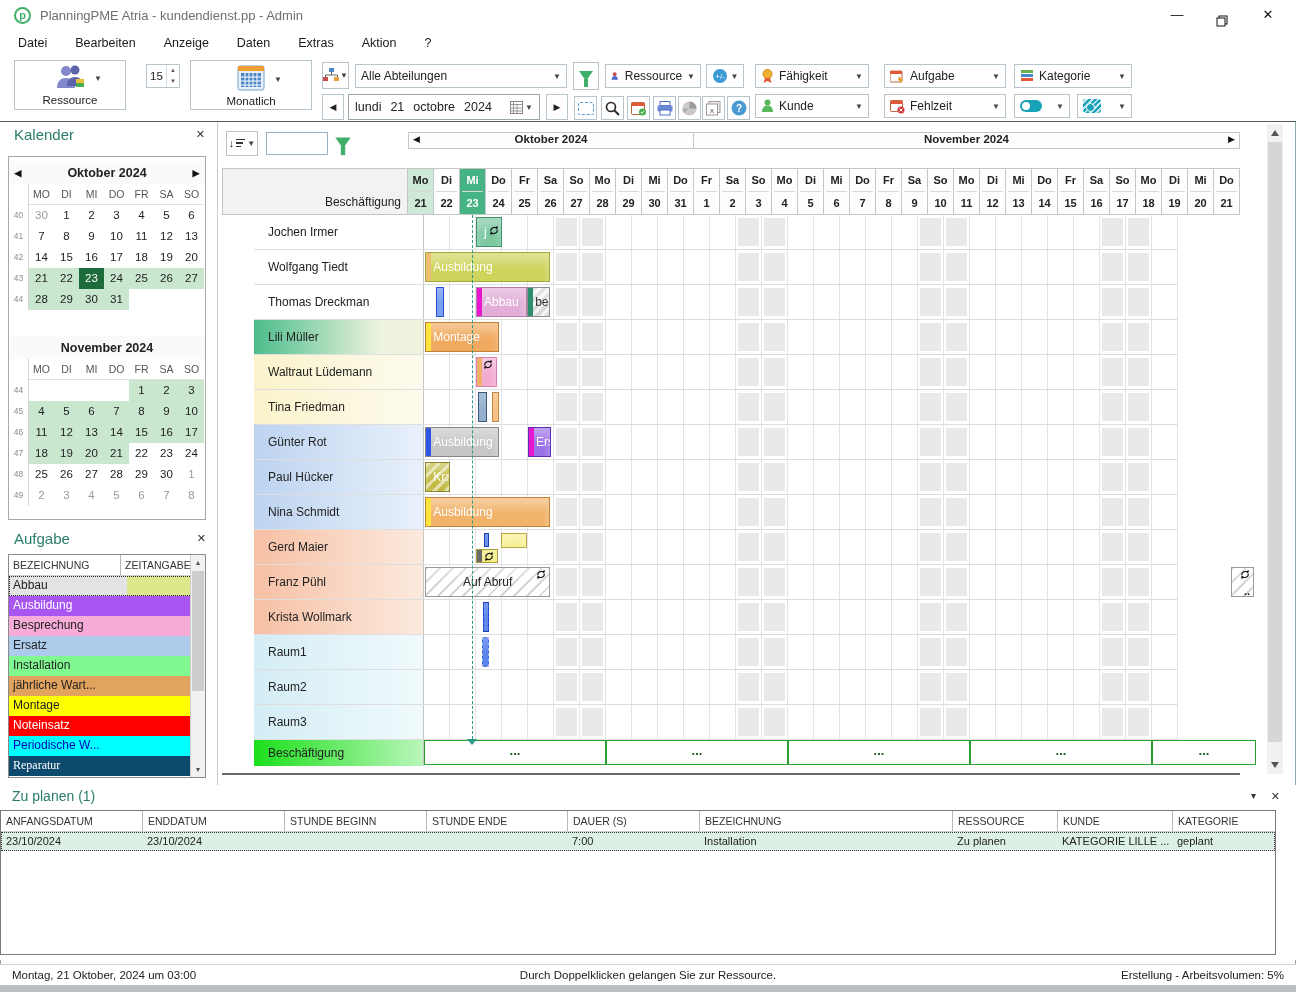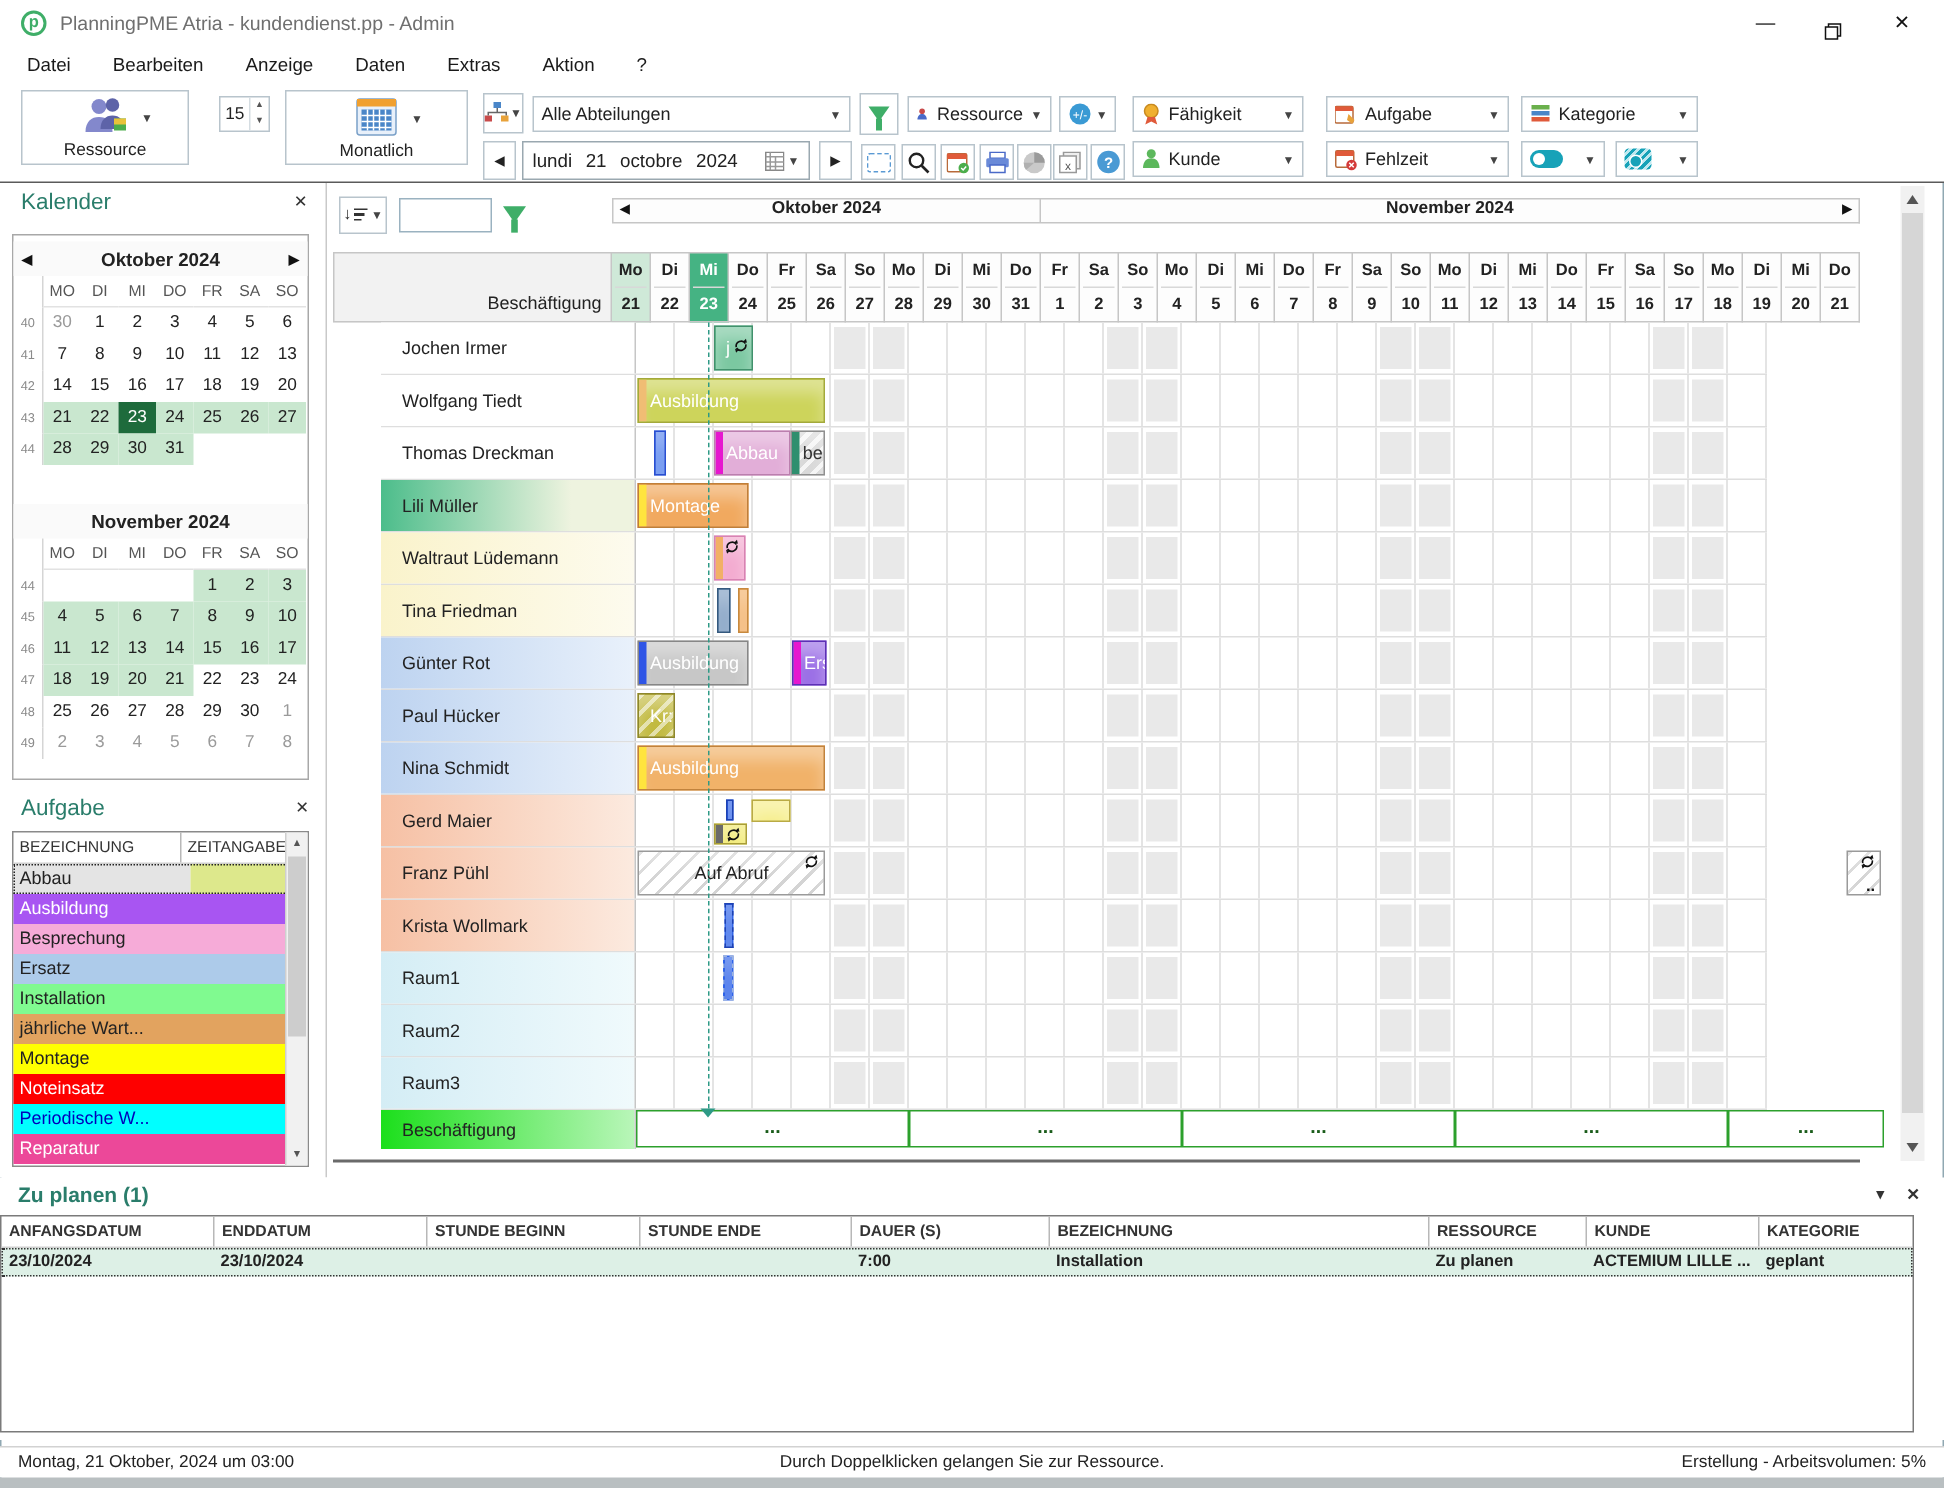--- a/index.html
+++ b/index.html
@@ -118,21 +118,21 @@
   #summary-name { width:186px; font-size:12px; padding:6px 0 0 14px; border-right:1px solid #c6c6c6; }
 
   
   #vscroll { position:absolute; left:1267px; top:124px; width:16px; height:650px; background:#f1f1f1; }
   .vs-arrow { position:absolute; left:4px; width:0; height:0; border-left:4px solid transparent; border-right:4px solid transparent; }
   #vs-up { top:6px; border-bottom:6px solid #555; }
   #vs-down { bottom:6px; border-top:6px solid #555; }
   #vs-thumb { position:absolute; left:1px; top:18px; width:14px; height:600px; background:#d6d6d6; }
 
   
-  #bottom-panel { position:absolute; left:0; top:785px; width:1296px; height:175px; background:#fff;font-weight:bold; }
+  #bottom-panel { position:absolute; left:0; top:785px; width:1296px; height:175px; background:#fff; }
   #zp-title { position:absolute; left:12px; top:3px; font-size:14px; color:#2a7d6b; }
   #zp-collapse { position:absolute; right:40px; top:5px; font-size:10px; color:#333; }
   #zp-close { position:absolute; right:16px; top:5px; font-size:11px; color:#333; }
   #zp-table { position:absolute; left:0; top:25px; width:1276px; height:145px; border:1px solid #7a7a7a; background:#fff; }
   #zp-header { display:flex; height:21px; border-bottom:1px solid #cfcfcf; }
   #zp-header span { font-size:10.5px; color:#333; padding:4px 0 0 5px; border-left:1px solid #b8b8b8; white-space:nowrap; overflow:hidden; }
   #zp-header span:first-child { border-left:none; }
   #zp-rows .zp-row { display:flex; height:19px; background:#ddf0e6; outline:1px dotted #333; outline-offset:-1px; }
   .zp-row span { font-size:11px; padding:3px 0 0 5px; white-space:nowrap; overflow:hidden; }
 
@@ -528,21 +528,21 @@
             <div class="task-row">
               <span class="tr-name" style="background: rgb(255, 255, 0); color: rgb(34, 34, 34);">Montage</span>
             </div>
             <div class="task-row">
               <span class="tr-name" style="background: rgb(254, 0, 0); color: rgb(255, 255, 255);">Noteinsatz</span>
             </div>
             <div class="task-row">
               <span class="tr-name" style="background: rgb(0, 255, 255); color: rgb(0, 0, 187);">Periodische W...</span>
             </div>
             <div class="task-row">
-              <span class="tr-name" style="background: #ec4899; color: rgb(255, 255, 255);">Reparatur</span>
+              <span class="tr-name" style="background: #0c4a6e; color: rgb(255, 255, 255); font-family: Liberation Serif, serif;">Reparatur</span>
             </div>
           </div>
         <div id="aufgabe-scroll">
           <div class="sb-btn" style="top:0;">▲</div>
           <div class="sb-thumb"></div>
           <div class="sb-btn" style="bottom:0;">▼</div>
         </div>
       </div>
     </div>
   </div>
@@ -1065,21 +1065,21 @@
         </div>
       <div id="zp-rows">
           <div class="zp-row">
             <span style="width: 141px;">23/10/2024</span>
             <span style="width: 142px;">23/10/2024</span>
             <span style="width: 142px;"></span>
             <span style="width: 141px;"></span>
             <span style="width: 132px;">7:00</span>
             <span style="width: 253px;">Installation</span>
             <span style="width: 105px;">Zu planen</span>
-            <span style="width: 115px;">ACTEMIUM LILLE ...</span>
+            <span style="width: 115px;">KATEGORIE LILLE ...</span>
             <span style="width: 100px;">geplant</span>
           </div>
         </div>
     </div>
   </div>
 
   <div id="statusbar">
     <span id="sb-left">Montag, 21 Oktober, 2024 um 03:00</span>
     <span id="sb-center">Durch Doppelklicken gelangen Sie zur Ressource.</span>
     <span id="sb-right">Erstellung - Arbeitsvolumen: 5%</span>

